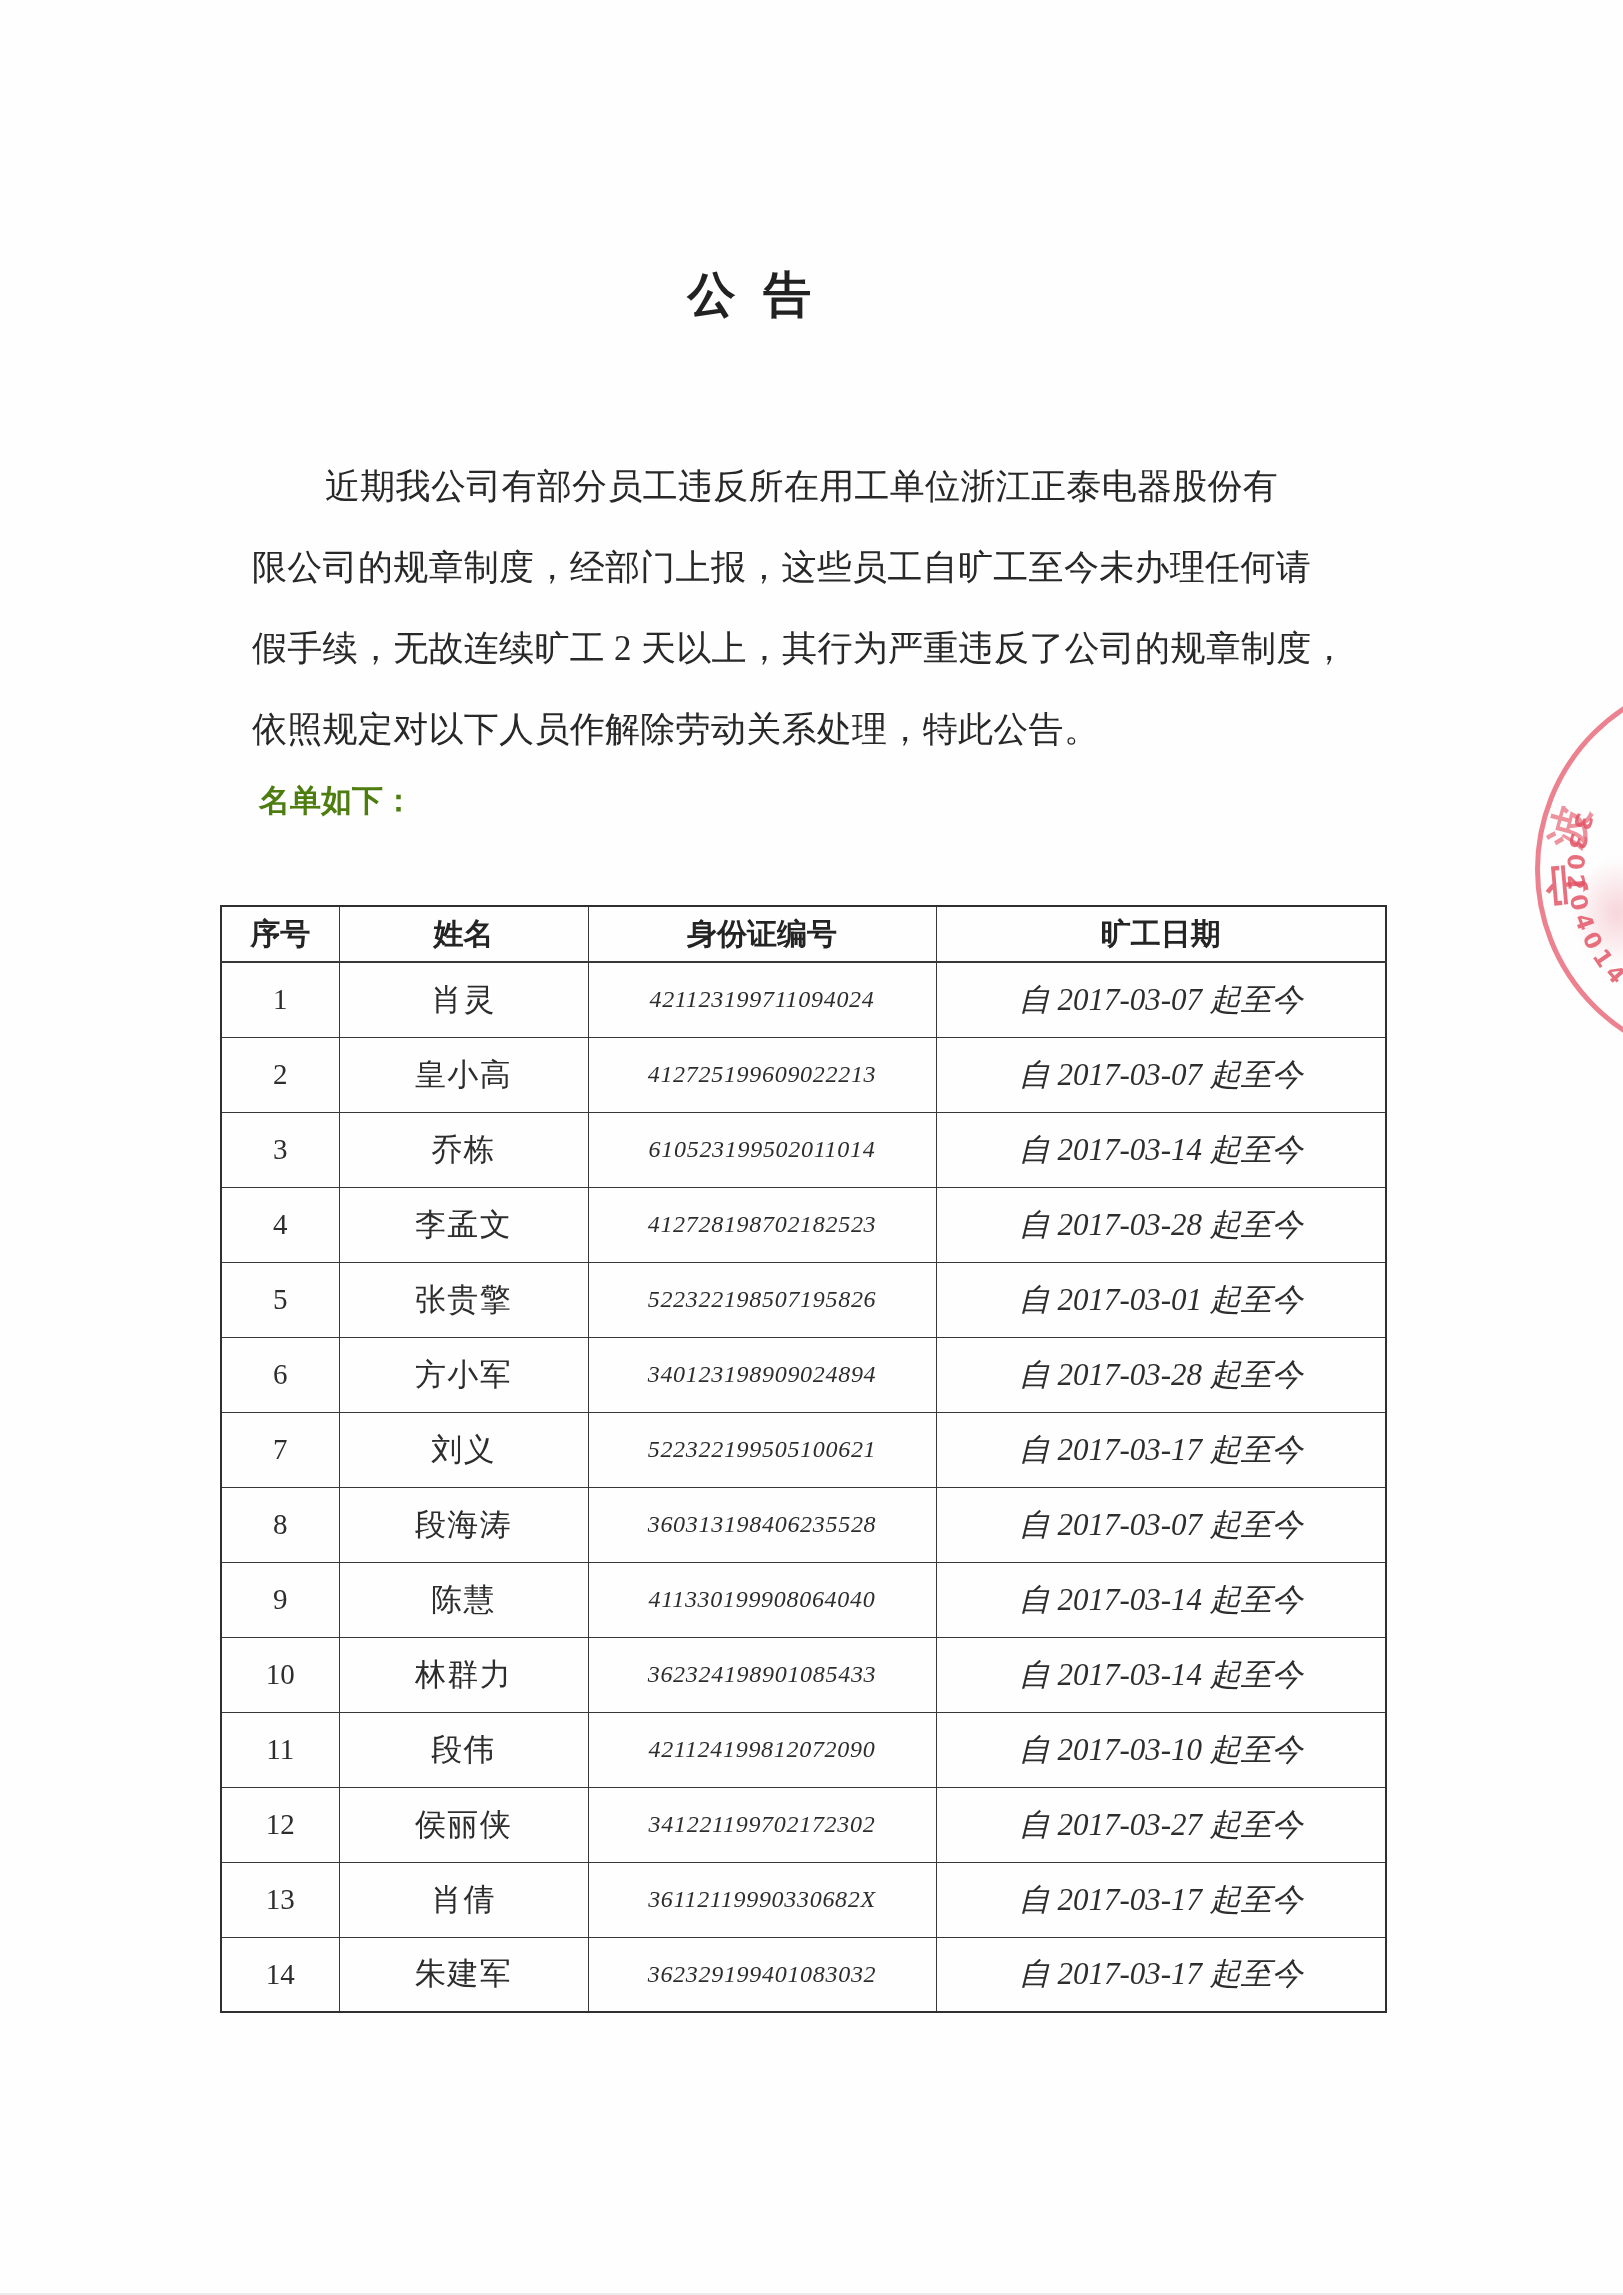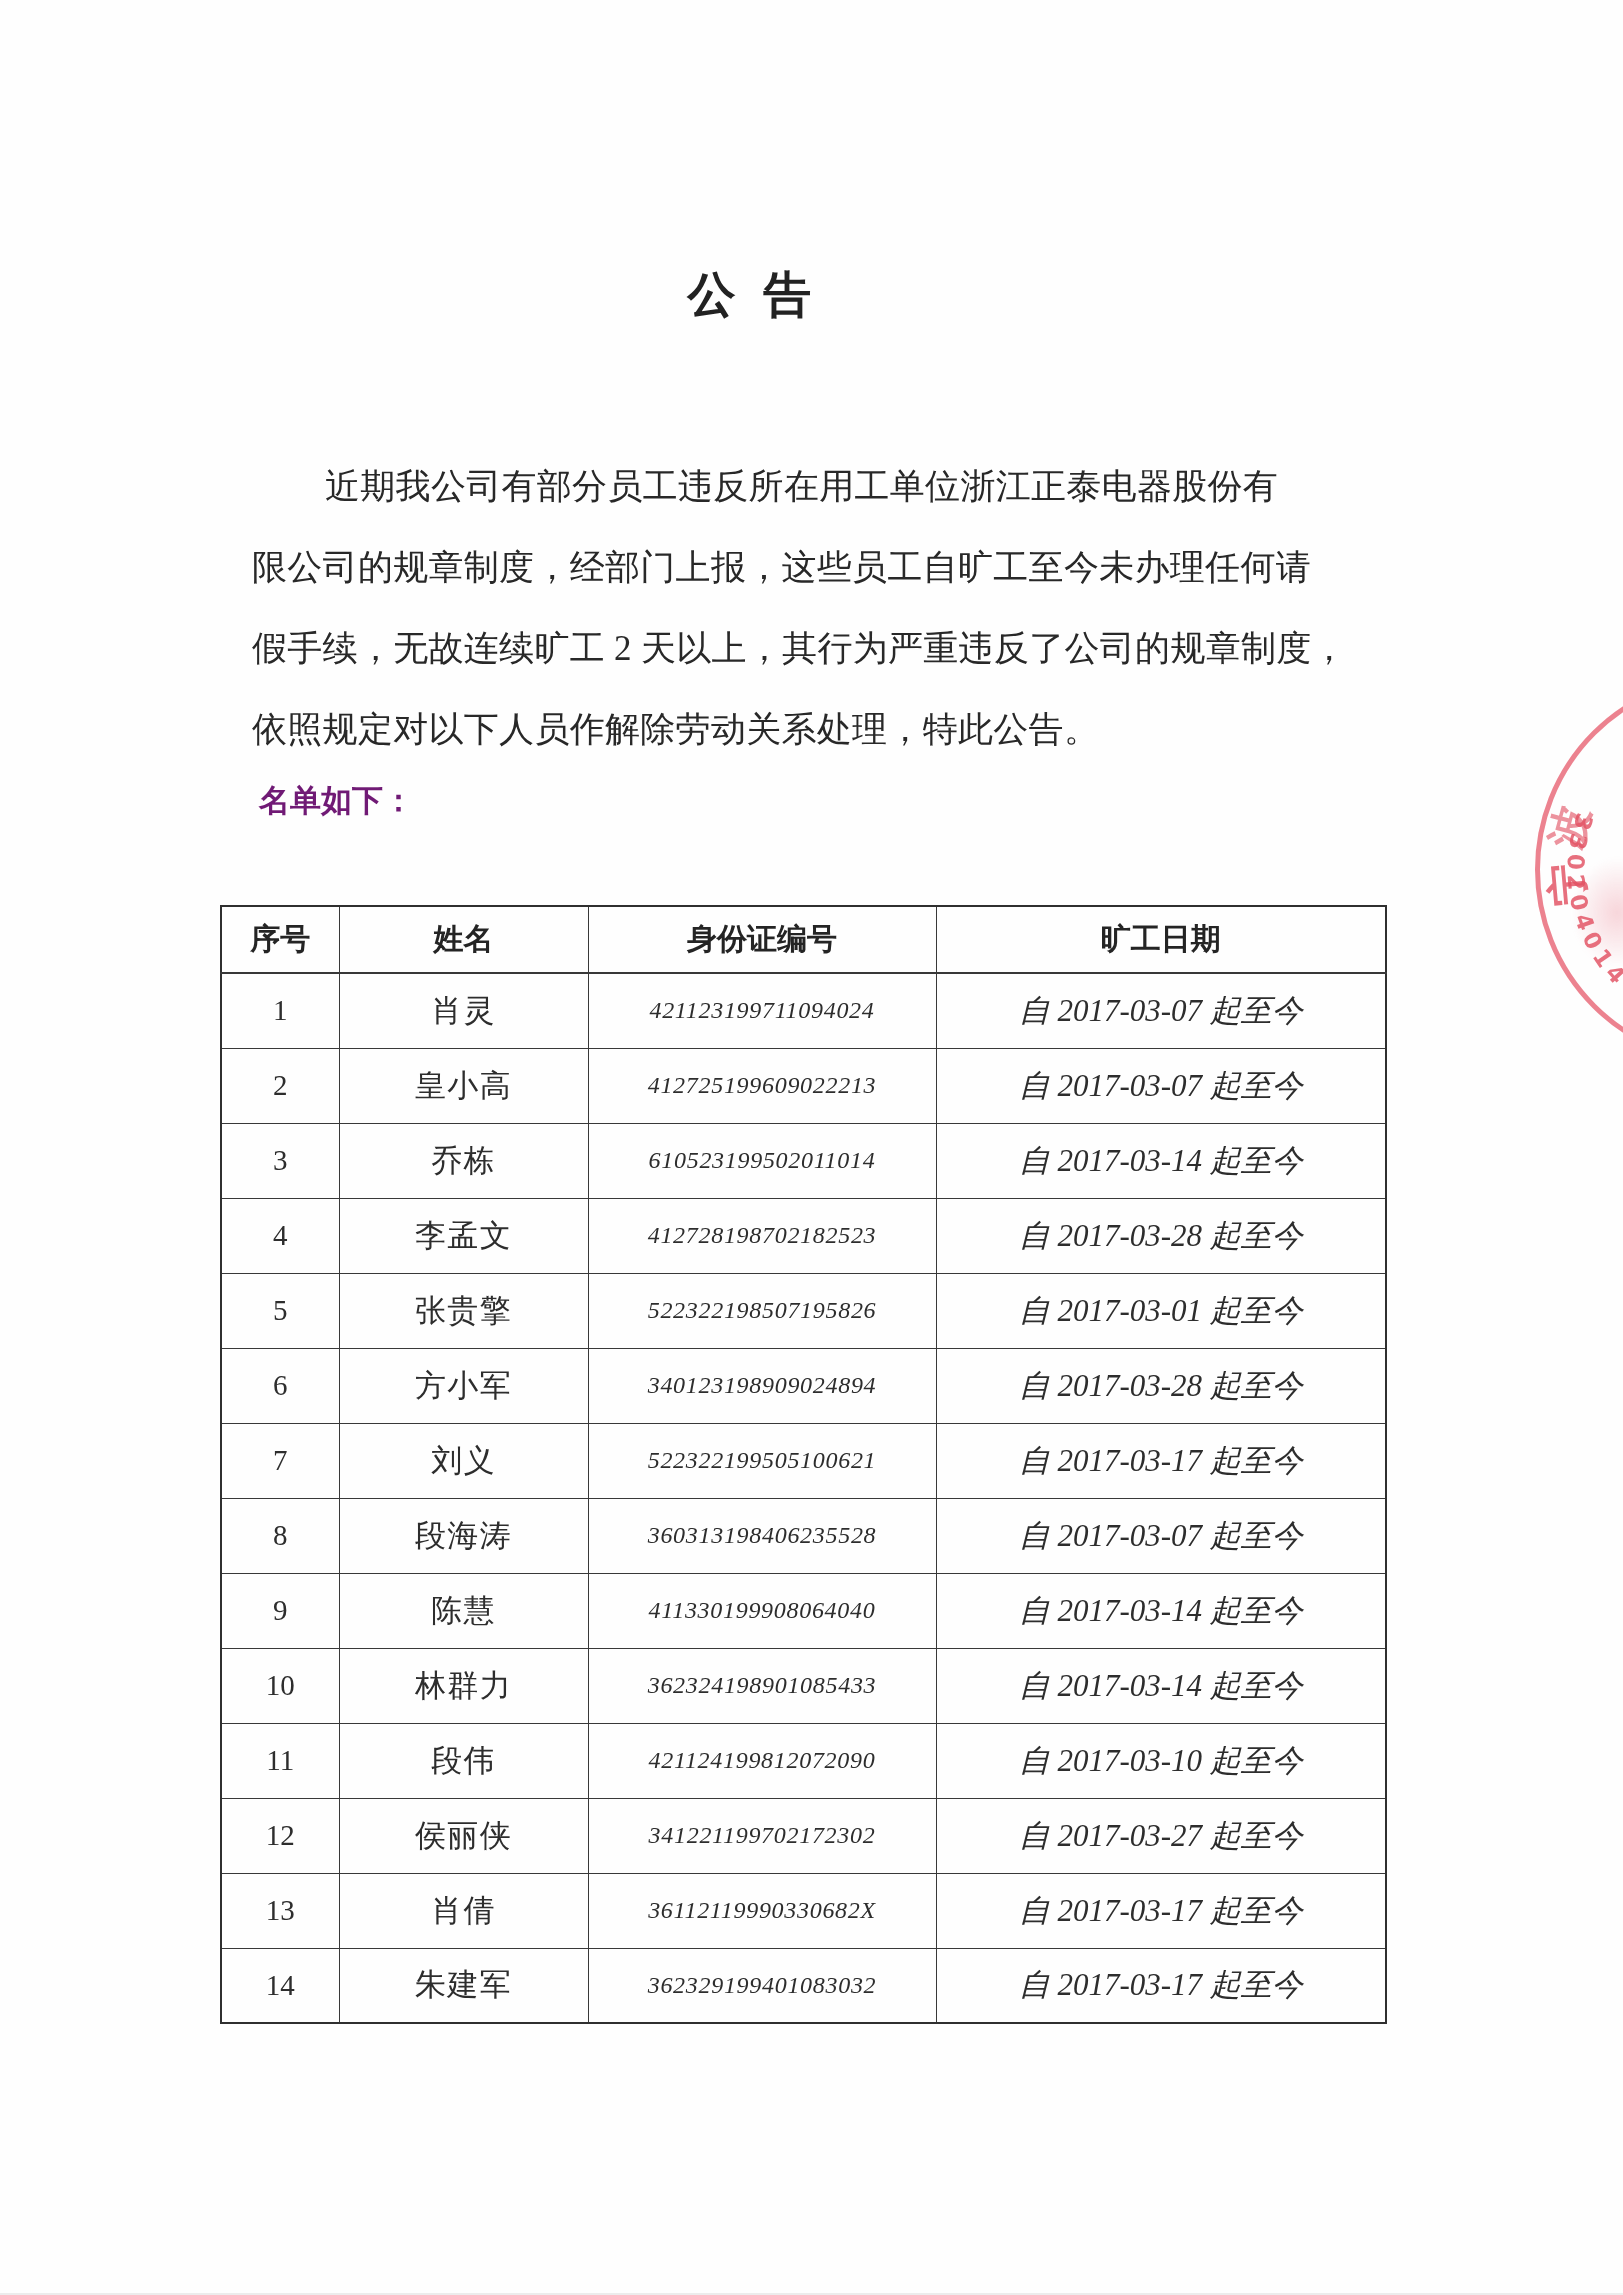--- a/index.html
+++ b/index.html
@@ -37,21 +37,21 @@
     white-space: nowrap;
     letter-spacing: 0.3px;
   }
   .paragraph .line.indent { text-indent: 73px; }
 
   
   .list-label {
     position: absolute;
     left: 259px; top: 780px;
     font-size: 31px; font-weight: bold;
-    color: #701a75;
+    color: #4d7c0f;
   }
 
   
   table.roster {
     position: absolute;
     left: 220px; top: 905px;
     width: 1165px;
     border-collapse: collapse;
     table-layout: fixed;
     background: transparent;
@@ -62,21 +62,21 @@
   table.roster col.c-date { width: 450px; }
   table.roster th, table.roster td {
     border: 1.3px solid #383838;
     text-align: center;
     vertical-align: middle;
     padding: 0;
     color: #2d2d2d;
     overflow: hidden;
   }
   table.roster { border: 2px solid #2f2f2f; }
-  table.roster tr.head-row { height: 67px; }
+  table.roster tr.head-row { height: 56px; }
   table.roster tr.data-row { height: 75px; }
   table.roster th {
     font-size: 30px; font-weight: bold;
     border-bottom-width: 2px;
     color: #242424;
   }
   td.cell-seq  { font-size: 29px; }
   td.cell-name { font-size: 31px; letter-spacing: 1.3px; }
   td.cell-id   { font-size: 24px; letter-spacing: 0.7px; font-style: italic; }
   td.cell-date { font-size: 31px; font-style: italic; }

